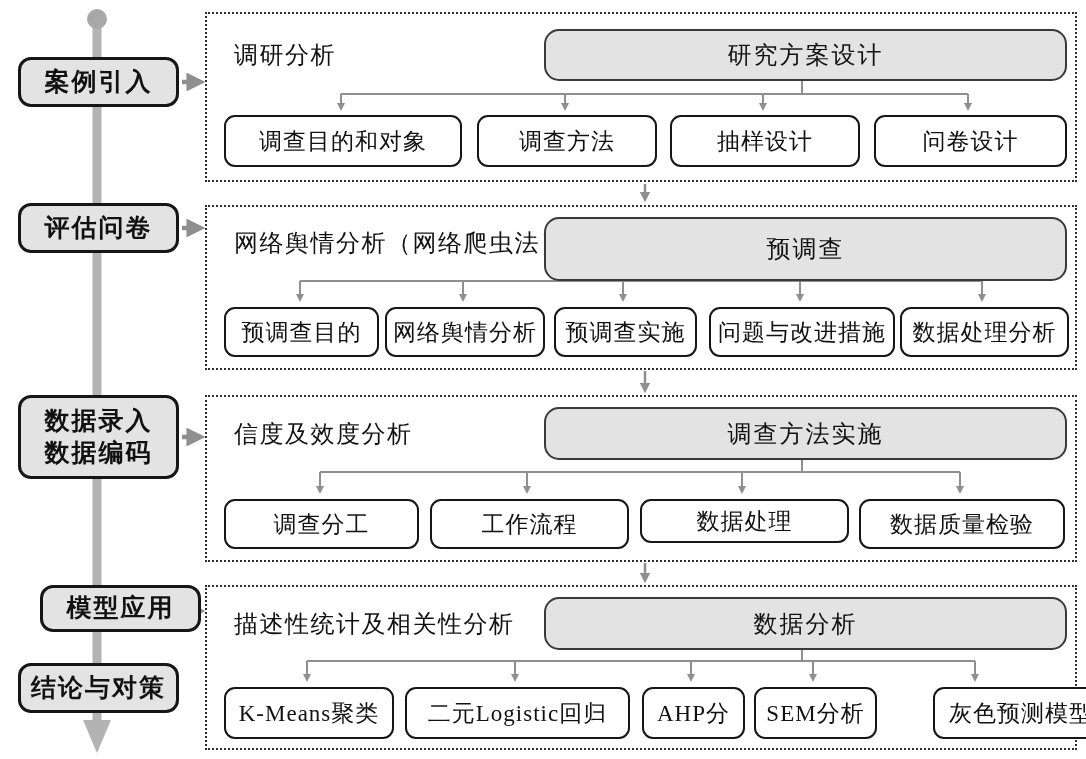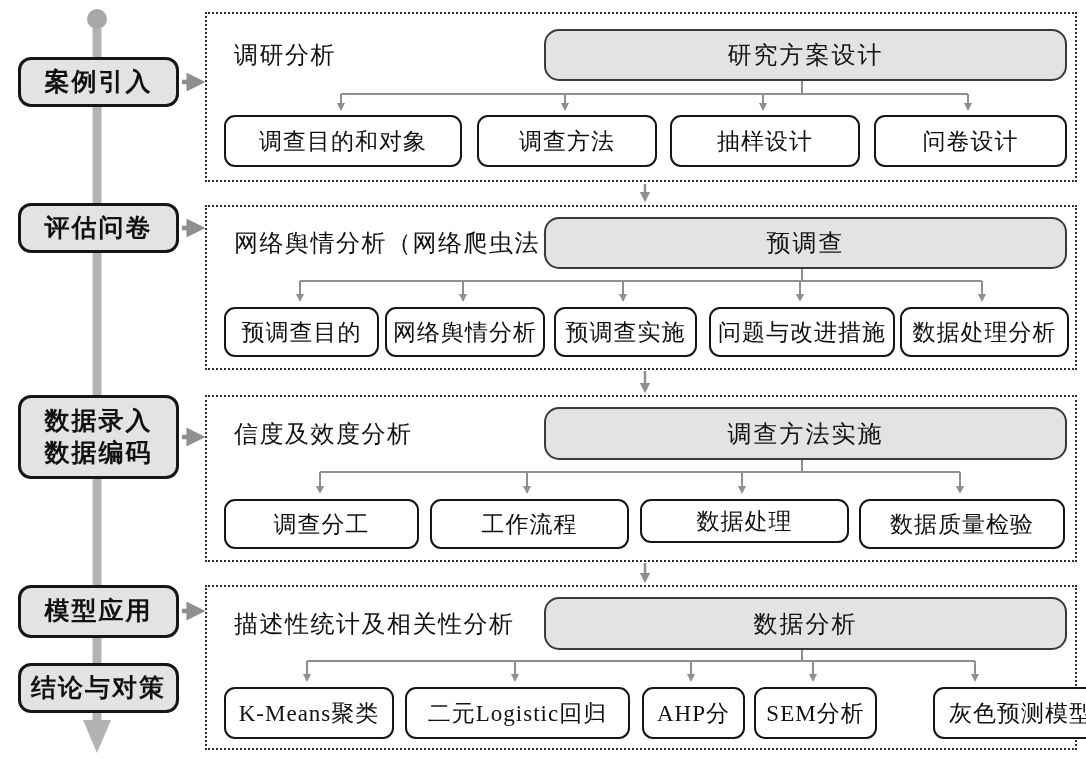--- a/index.html
+++ b/index.html
@@ -99,35 +99,35 @@
       <line x1="691" y1="661" x2="691" y2="677" marker-end="url(#ah)"></line>
       <line x1="813" y1="661" x2="813" y2="677" marker-end="url(#ah)"></line>
       <line x1="975" y1="661" x2="975" y2="677" marker-end="url(#ah)"></line>
     </g>
   </svg>
 
   <div class="tl-box" style="top:57px;height:50px;">案例引入</div>
   <div class="tl-box" style="top:203px;height:50px;">评估问卷</div>
   <div class="tl-box" style="top:395px;height:84px;">数据录入
 数据编码</div>
-  <div class="tl-box" style="top:585px;height:53px;">模型应用</div>
+  <div class="tl-box" style="top:585px;height:47px;margin-left:22px;">模型应用</div>
   <div class="tl-box" style="top:663px;height:50px;">结论与对策</div>
 
   <div class="panel" style="top:12px;height:170px;">
     <div class="panel-label" style="left:27px;top:15px;height:52px;">调研分析</div>
     <div class="hdr" style="left:337px;top:15px;width:523px;height:52px;">研究方案设计</div>
     <div class="child" style="left:17px;top:101px;width:238px;height:52px;">调查目的和对象</div>
     <div class="child" style="left:270px;top:101px;width:180px;height:52px;">调查方法</div>
     <div class="child" style="left:463px;top:101px;width:190px;height:52px;">抽样设计</div>
     <div class="child" style="left:667px;top:101px;width:193px;height:52px;">问卷设计</div>
   </div>
 
   <div class="panel" style="top:205px;height:165px;">
     <div class="panel-label" style="left:27px;top:10px;height:52px;">网络舆情分析（网络爬虫法）</div>
-    <div class="hdr" style="left:337px;top:10px;width:523px;height:52px;">预调查</div>
+    <div class="hdr" style="left:337px;top:10px;width:523px;height:64px;">预调查</div>
     <div class="child" style="left:17px;top:100px;width:155px;height:50px;">预调查目的</div>
     <div class="child" style="left:178px;top:100px;width:160px;height:50px;">网络舆情分析</div>
     <div class="child" style="left:347px;top:100px;width:143px;height:50px;">预调查实施</div>
     <div class="child" style="left:502px;top:100px;width:186px;height:50px;">问题与改进措施</div>
     <div class="child" style="left:693px;top:100px;width:169px;height:50px;">数据处理分析</div>
   </div>
 
   <div class="panel" style="top:395px;height:167px;">
     <div class="panel-label" style="left:27px;top:10px;height:53px;">信度及效度分析</div>
     <div class="hdr" style="left:337px;top:10px;width:523px;height:53px;">调查方法实施</div>

